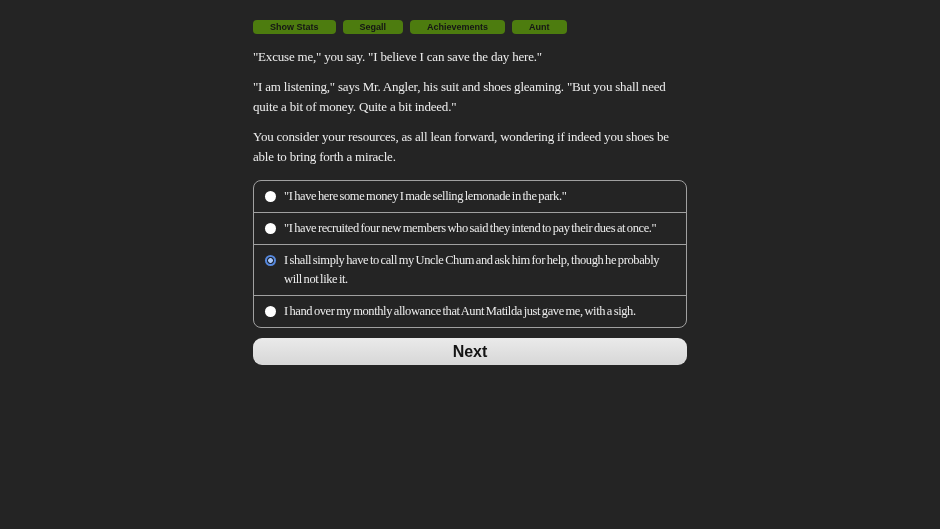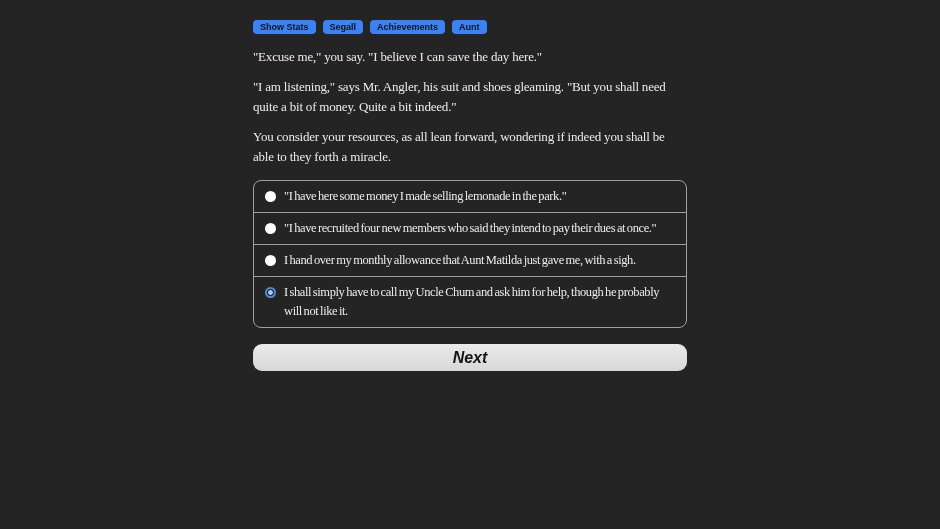--- a/index.html
+++ b/index.html
@@ -10,23 +10,23 @@
     color:#ececec;
   }
   .content { width:434px; margin:0 auto; padding-top:9px; }
 
   .author { font-size:14px; line-height:17px; color:#f0f0f0; }
 
   .toolbar { margin-top:11px; display:flex; gap:7px; }
   .toolbar button {
     font-family:"Liberation Sans", sans-serif;
     font-size:9px; font-weight:700;
-    background:#3b82f6; color:#151515;
+    background:#4d7c0f; color:#151515;
     border:0; border-radius:4px;
-    padding:3px 7px; line-height:8px;
+    padding:3px 17px; line-height:8px;
     cursor:pointer;
   }
 
   p.story {
     font-size:13px; line-height:20px; letter-spacing:-0.2px;
     margin:10px 0 0 0; color:#ececec;
   }
   p.story.first { margin-top:13px; }
 
   .choices {
@@ -51,66 +51,65 @@
     border-radius:50%; background:#ffffff; margin-top:4px;
   }
   .radio.checked {
     background: radial-gradient(circle,
       #a9c7f7 0px, #a9c7f7 2px,
       #20293a 2.7px, #20293a 3.3px,
       #5688dd 3.9px, #5688dd 5.5px);
   }
 
   .next {
-    display:block; margin-top:16px; width:100%; height:27px;
+    display:block; margin-top:10px; width:100%; height:27px;
     background:linear-gradient(#eaeaea, #d7d7d7);
     color:#141414;
     font-family:"Liberation Sans", sans-serif;
     font-size:16px; font-weight:700;
     border:0; border-radius:9px;
     cursor:pointer;
-    font-style:italic;
   }
 </style>
 </head>
 <body>
 
 <div class="content">
 
 
   <div class="toolbar">
     <button>Show Stats</button>
     <button>Segall</button>
     <button>Achievements</button>
     <button>Aunt</button>
   </div>
 
   <p class="story first">"Excuse me," you say. "I believe I can save the day here."</p>
   <p class="story">"I am listening," says Mr. Angler, his suit and shoes gleaming. "But you shall need quite a bit of money. Quite a bit indeed."</p>
-  <p class="story">You consider your resources, as all lean forward, wondering if indeed you shall be able to they forth a miracle.</p>
+  <p class="story">You consider your resources, as all lean forward, wondering if indeed you shoes be able to bring forth a miracle.</p>
 
   <div class="choices">
 
     <label class="choice">
       <span class="radio"></span>
       <span class="choice-text">"I have here some money I made selling lemonade in the park."</span>
     </label>
 
     <label class="choice">
       <span class="radio"></span>
       <span class="choice-text">"I have recruited four new members who said they intend to pay their dues at once."</span>
     </label>
 
     <label class="choice">
-      <span class="radio"></span>
-      <span class="choice-text">I hand over my monthly allowance that Aunt Matilda just gave me, with a sigh.</span>
+      <span class="radio checked"></span>
+      <span class="choice-text">I shall simply have to call my Uncle Chum and ask him for help, though he probably will not like it.</span>
     </label>
 
     <label class="choice">
-      <span class="radio checked"></span>
-      <span class="choice-text">I shall simply have to call my Uncle Chum and ask him for help, though he probably will not like it.</span>
+      <span class="radio"></span>
+      <span class="choice-text">I hand over my monthly allowance that Aunt Matilda just gave me, with a sigh.</span>
     </label>
 
   </div>
 
   <button class="next">Next</button>
 
 </div>
 
 </body></html>

